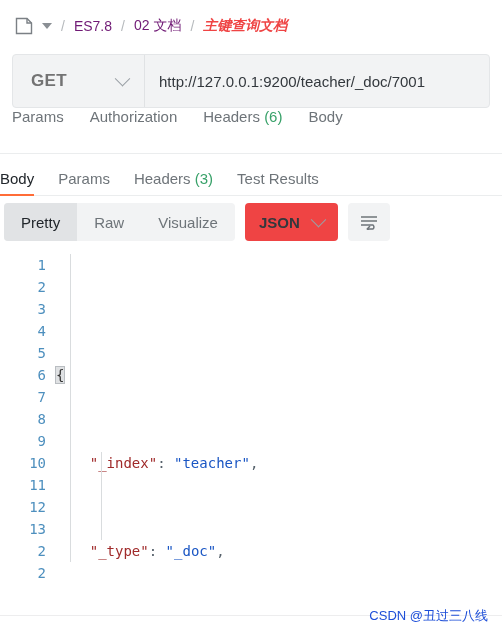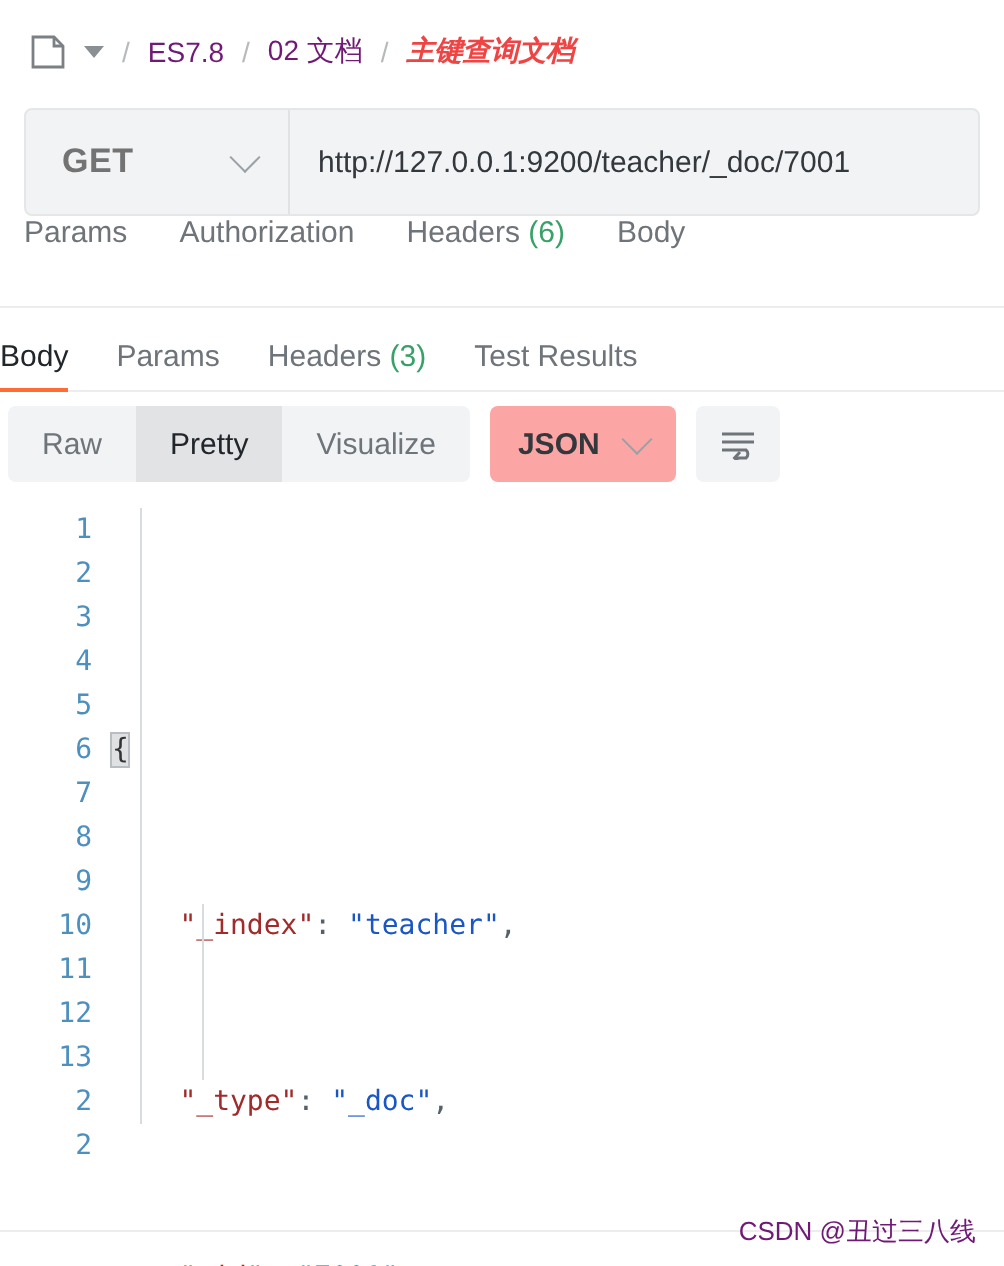--- a/index.html
+++ b/index.html
@@ -127,21 +127,21 @@
   }
   .seg {
     display: flex; align-items: center;
     padding: 0 17px;
     font-size: 15px;
     color: #6e7479;
   }
   .seg.active { background: #e1e3e5; color: #21262b; }
   .fmt-box {
     display: flex; align-items: center; gap: 13px;
-    background: #fca5a5;
+    background: #ef4444;
     border-radius: 4px;
     height: 38px;
     padding: 0 14px;
     margin-left: 4px;
   }
   .fmt-label { font-size: 15px; color: #33383d; font-weight: bold; }
   .wrap-box {
     display: flex; align-items: center; justify-content: center;
     background: #f2f3f4;
     border-radius: 4px;
@@ -188,21 +188,21 @@
     width: 1px;
     background: #d9dcde;
   }
 
   
   .watermark {
     position: absolute;
     right: 14px;
     bottom: 8px;
     font-size: 13px;
-    color: #701a75;
+    color: #1d4ed8;
     white-space: nowrap;
   }
   .wm-rule {
     position: absolute;
     left: 0; right: 0;
     bottom: 17px;
     height: 1px;
     background: #ededee;
   }
 </style>
@@ -262,25 +262,25 @@
     <span>Headers</span>
     <span class="count-badge">(3)</span>
   </span>
   <span class="res-tab">
     <span>Test Results</span>
   </span>
 </div>
 
 <div class="view-toolbar">
   <div class="seg-group">
+    <span class="seg active">
+      <span>Pretty</span>
+    </span>
     <span class="seg">
       <span>Raw</span>
-    </span>
-    <span class="seg active">
-      <span>Pretty</span>
     </span>
     <span class="seg">
       <span>Visualize</span>
     </span>
   </div>
   <div class="fmt-box">
     <span class="fmt-label">JSON</span>
     <span class="chev"></span>
   </div>
   <div class="wrap-box">

